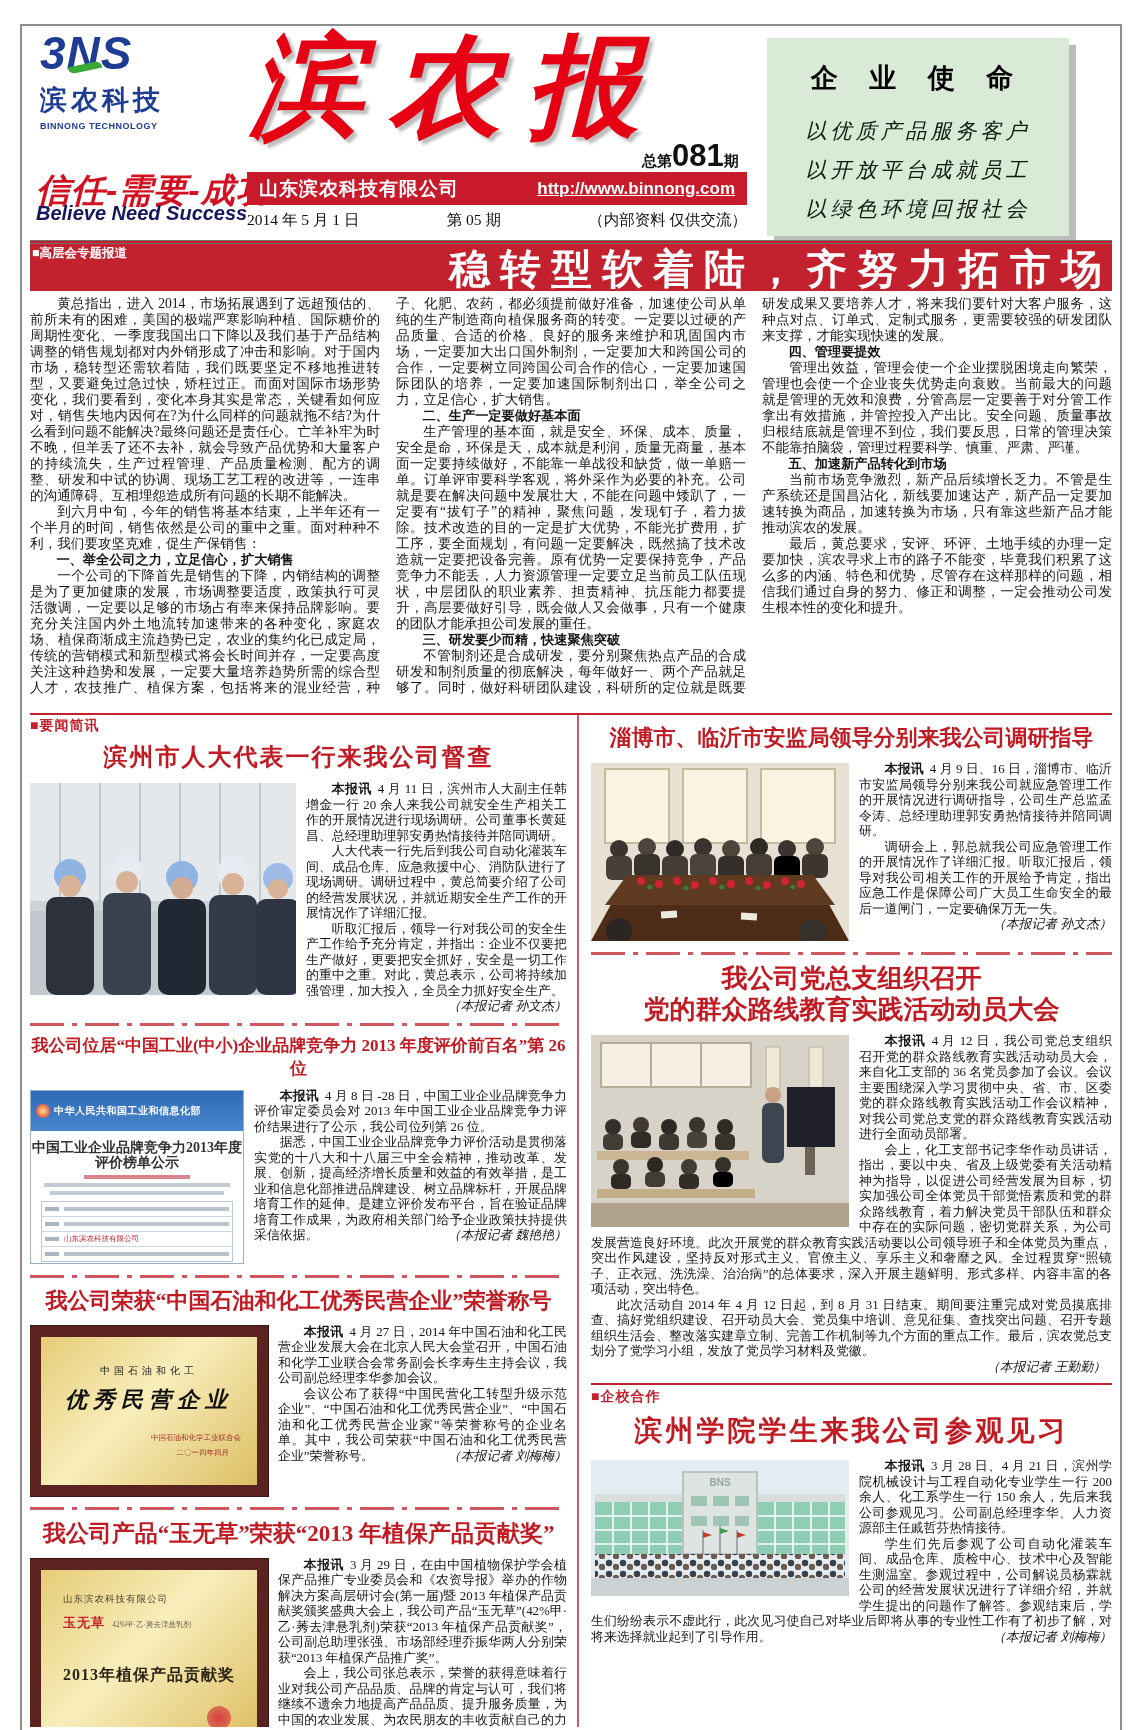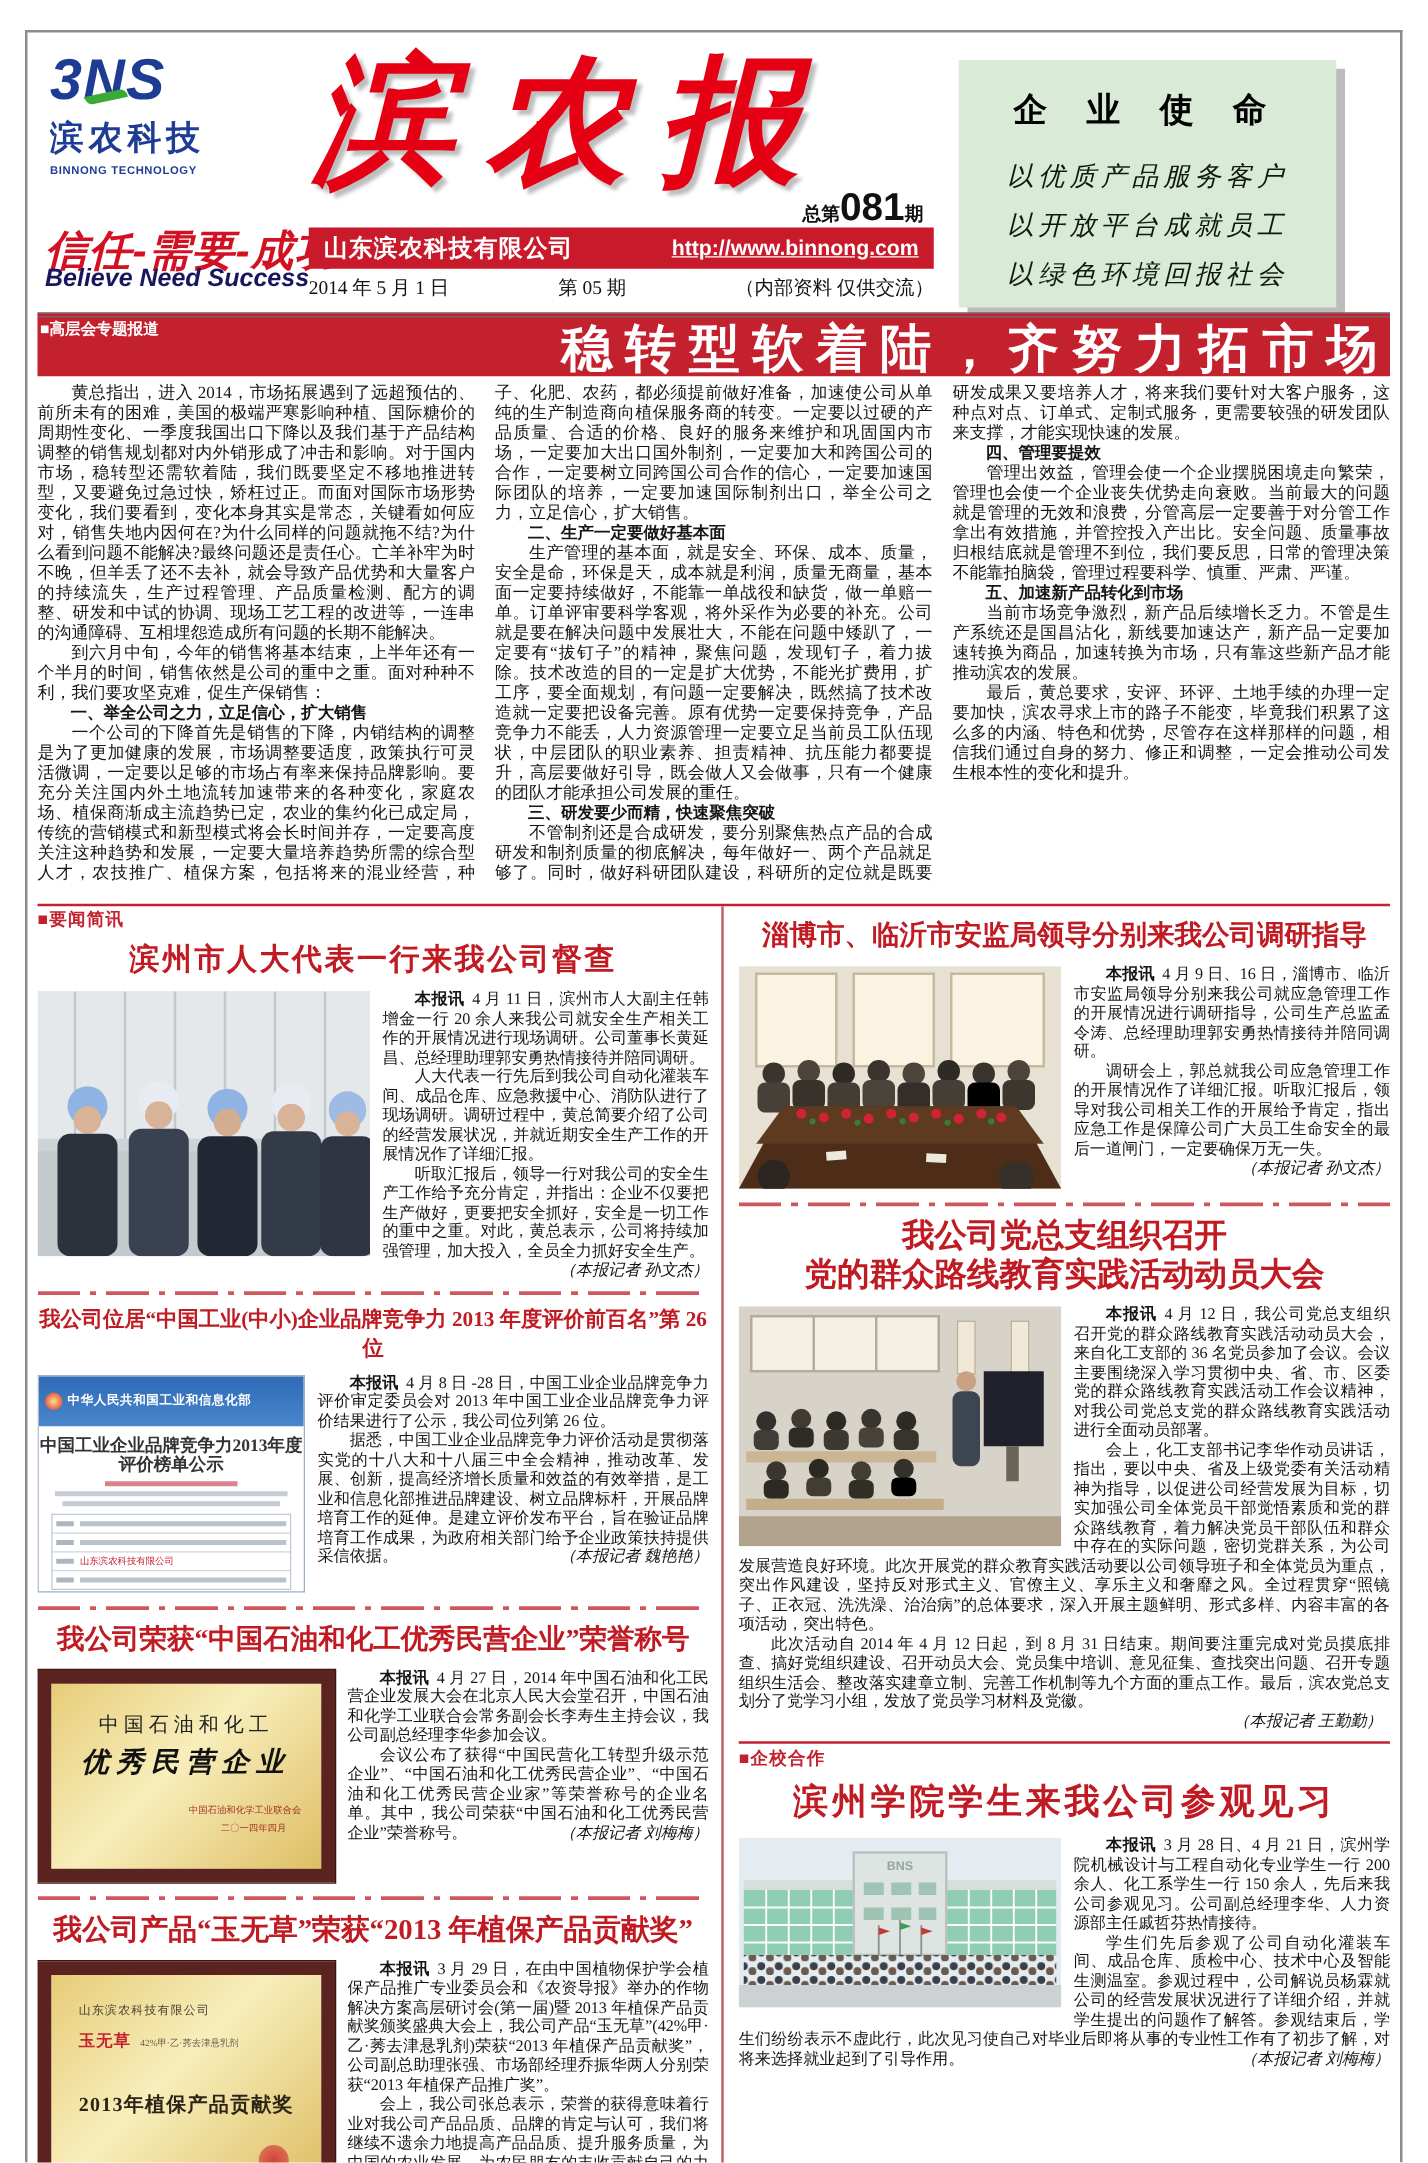--- a/index.html
+++ b/index.html
@@ -1,20 +1,20 @@
 <!DOCTYPE html>
 <html><head>
 <meta charset="utf-8">
 <style>
   html,body{margin:0;padding:0;background:#fff;}
   body{width:1142px;height:1730px;overflow:hidden;position:relative;
        font-family:"Liberation Serif","DejaVu Serif",serif;color:#151515;}
   .hei{font-family:"Liberation Sans","DejaVu Sans",sans-serif;}
   .page{position:absolute;left:20px;top:24px;width:1102px;height:1706px;
-        border:2px solid #8d8d8d;border-bottom:none;box-sizing:border-box;padding:10px 8px;}
+        border:2px solid #8d8d8d;border-bottom:none;box-sizing:border-box;padding:0 8px;}
 
   
   .header{position:relative;height:212px;}
   .logo{position:absolute;left:10px;top:4px;}
   .logo-mark{font-family:"Liberation Sans",sans-serif;font-weight:bold;font-style:italic;
              font-size:46px;line-height:1;color:#1e3c94;letter-spacing:1px;position:relative;}
   .swoosh{position:absolute;left:28px;top:34px;width:34px;height:7px;background:#3aa935;
           transform:rotate(-12deg);border-radius:0 6px 0 6px;}
   .logo-cn{font-family:"Liberation Sans",sans-serif;font-weight:bold;font-size:27px;
            color:#1e3c94;letter-spacing:4px;margin-top:6px;}
@@ -95,21 +95,21 @@
   .miit-rows{margin:6px 10px 0;border:1px solid #bcc8d6;}
   .miit-row{display:flex;align-items:center;height:14px;border-bottom:1px solid #ccd6e0;padding:0 3px;gap:5px;}
   .miit-row:last-child{border-bottom:none;}
   .miit-num{width:14px;height:4px;background:#aab6c2;flex:none;}
   .miit-cell-bar{flex:1;height:4px;background:#b9c3cd;}
   .miit-cell-red{flex:1;color:#c4212f;font-size:7.5px;white-space:nowrap;overflow:hidden;}
 
   .plaque{box-sizing:border-box;border:11px solid #5a2320;outline:1px solid #3c1512;
           background:linear-gradient(135deg,#e6cc78,#f8eebb 45%,#ddbe64);position:relative;text-align:center;}
   .p-petro{width:238px;height:170px;}
-  .pl-l1{font-size:16px;letter-spacing:4px;color:#222;margin-top:26px;}
+  .pl-l1{font-size:10px;letter-spacing:4px;color:#222;margin-top:26px;}
   .pl-l2{font-size:22px;font-weight:bold;letter-spacing:6px;color:#111;margin-top:14px;font-style:italic;}
   .pl-l3{font-size:7.5px;color:#a03028;margin-top:22px;text-align:right;padding-right:16px;}
   .pl-l4{font-size:7.5px;color:#a03028;text-align:right;padding-right:28px;}
   .p-yu{width:238px;height:192px;text-align:left;}
   .yu-l1{font-size:9.5px;color:#4a4234;margin:22px 0 0 22px;letter-spacing:1px;}
   .yu-l2{margin:8px 0 0 22px;}
   .yu-name{color:#c4212f;font-weight:bold;font-size:13px;letter-spacing:1px;}
   .yu-spec{color:#6b6150;font-size:7.5px;margin-left:4px;}
   .yu-l3{font-size:16px;font-weight:bold;color:#2c2416;text-align:center;margin-top:34px;letter-spacing:1px;}
   .yu-seal{position:absolute;right:26px;bottom:10px;width:24px;height:24px;border-radius:50%;

